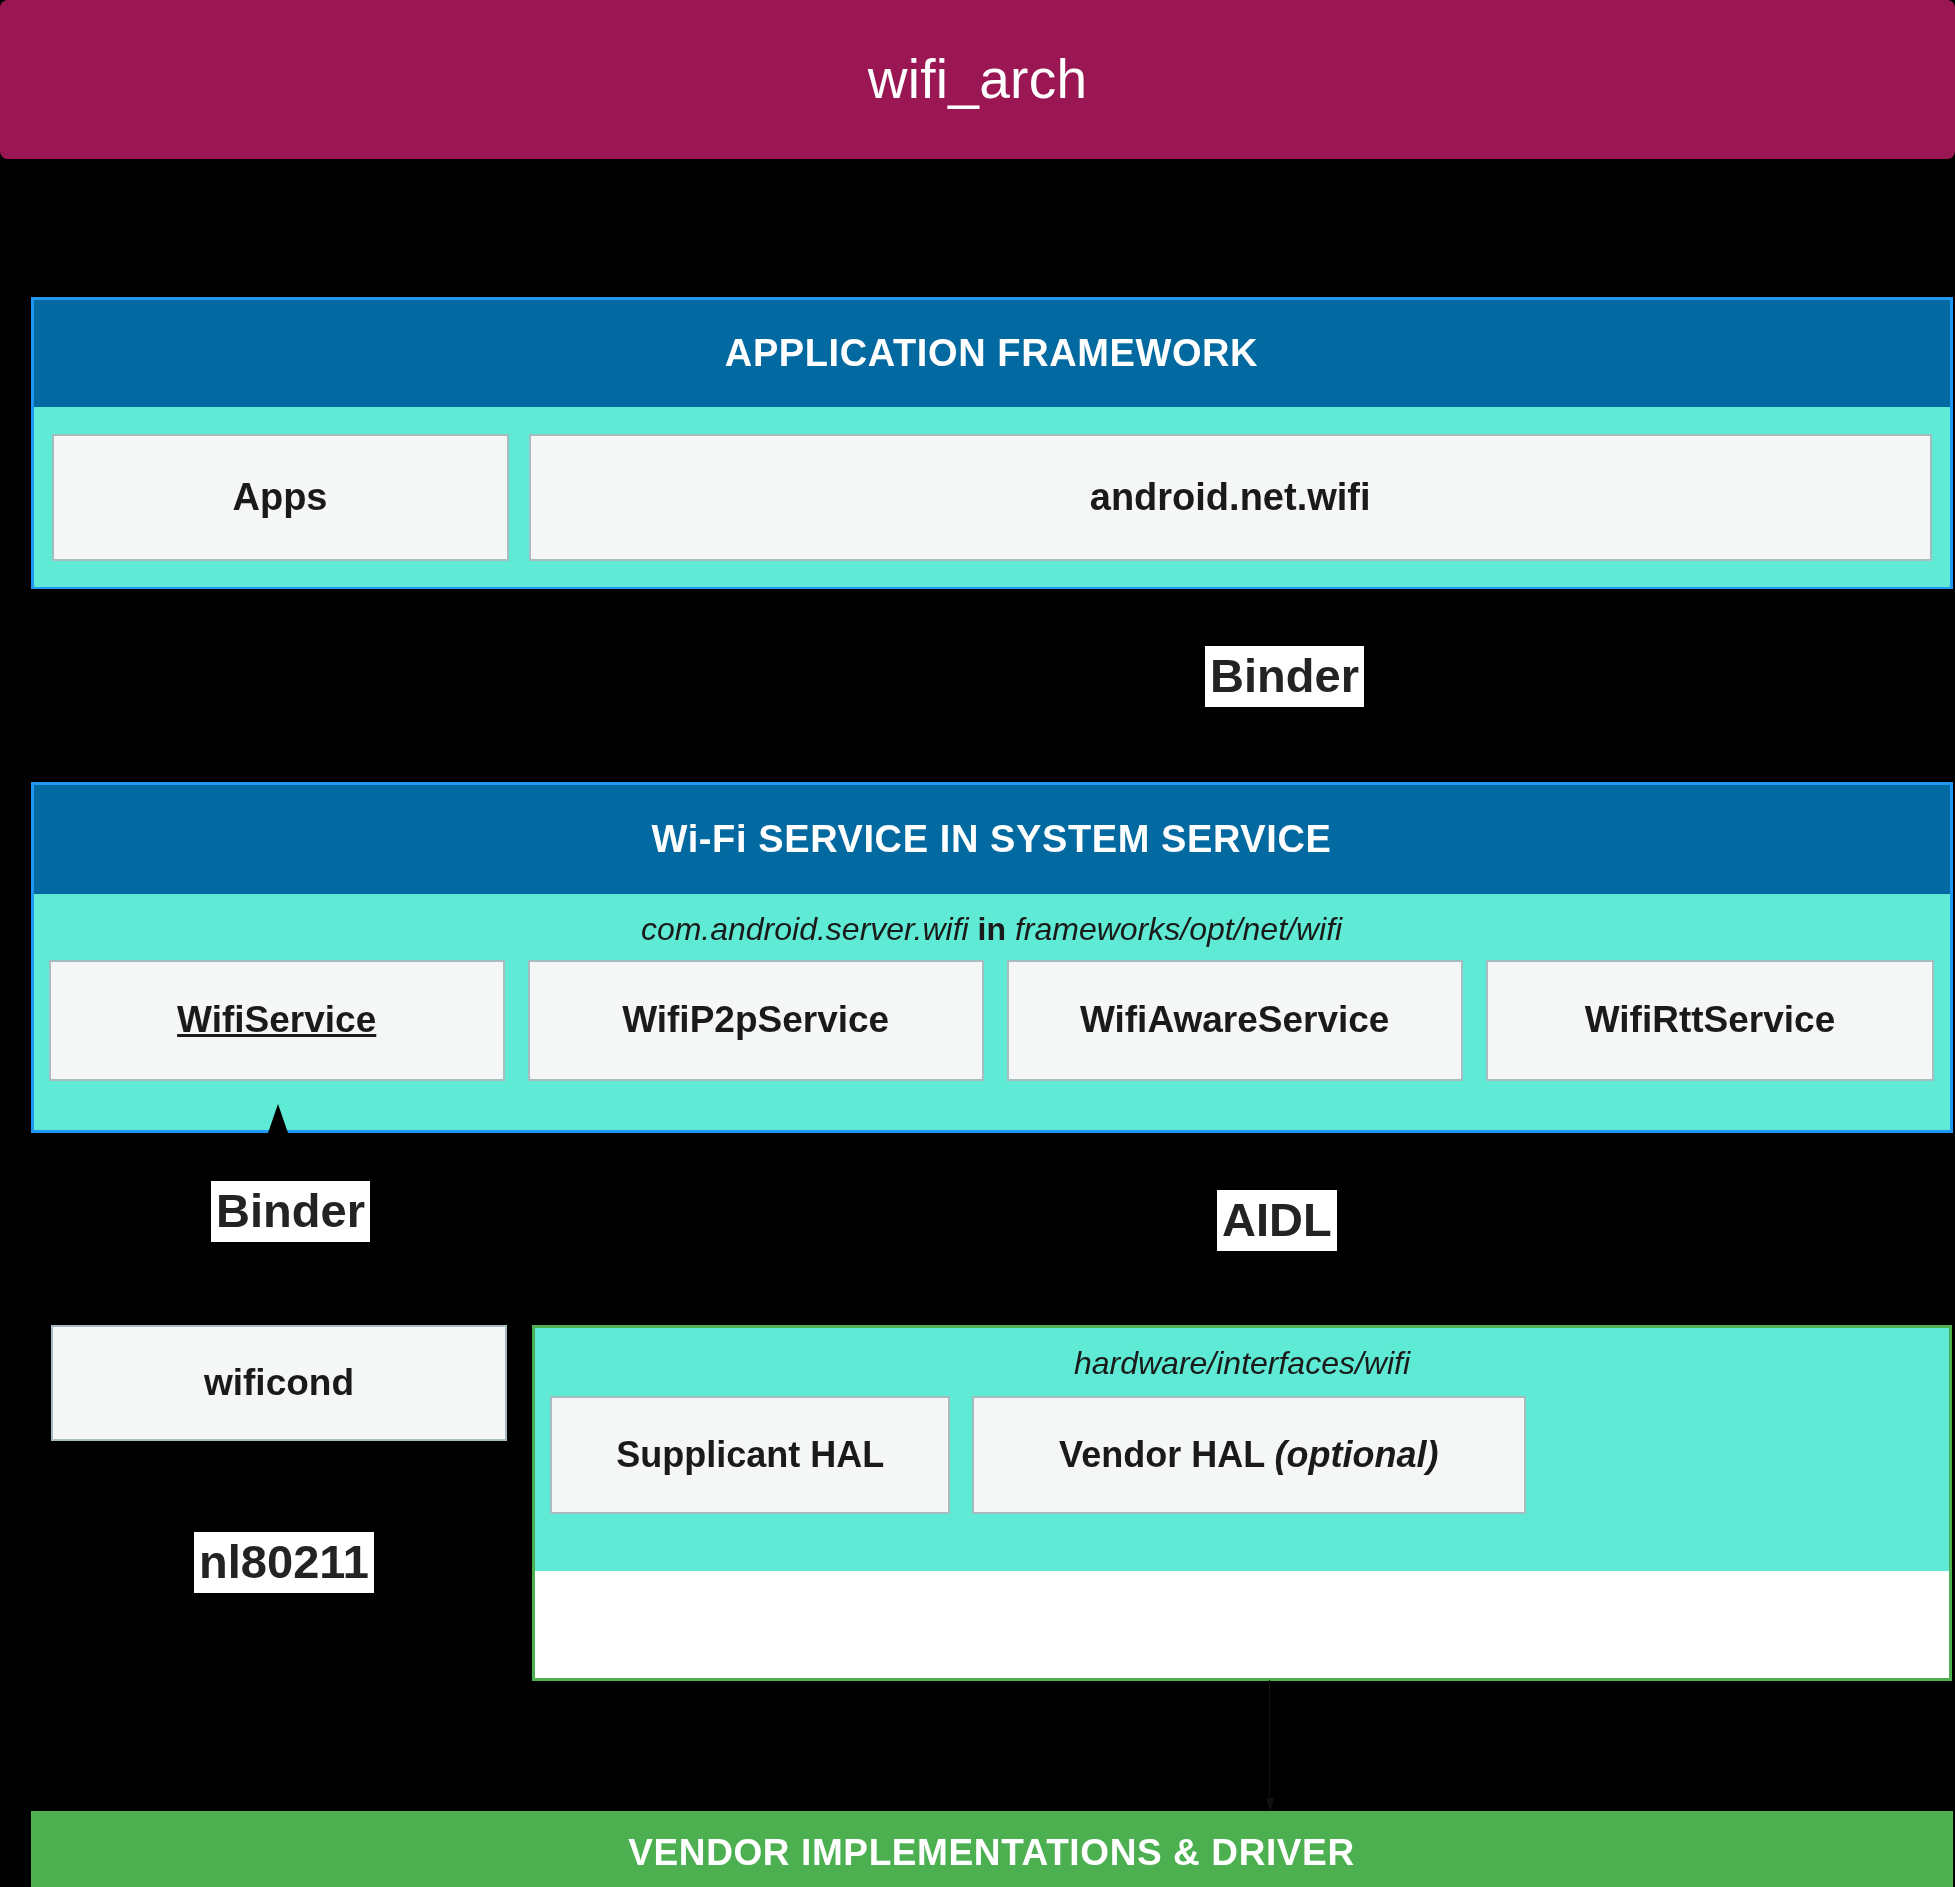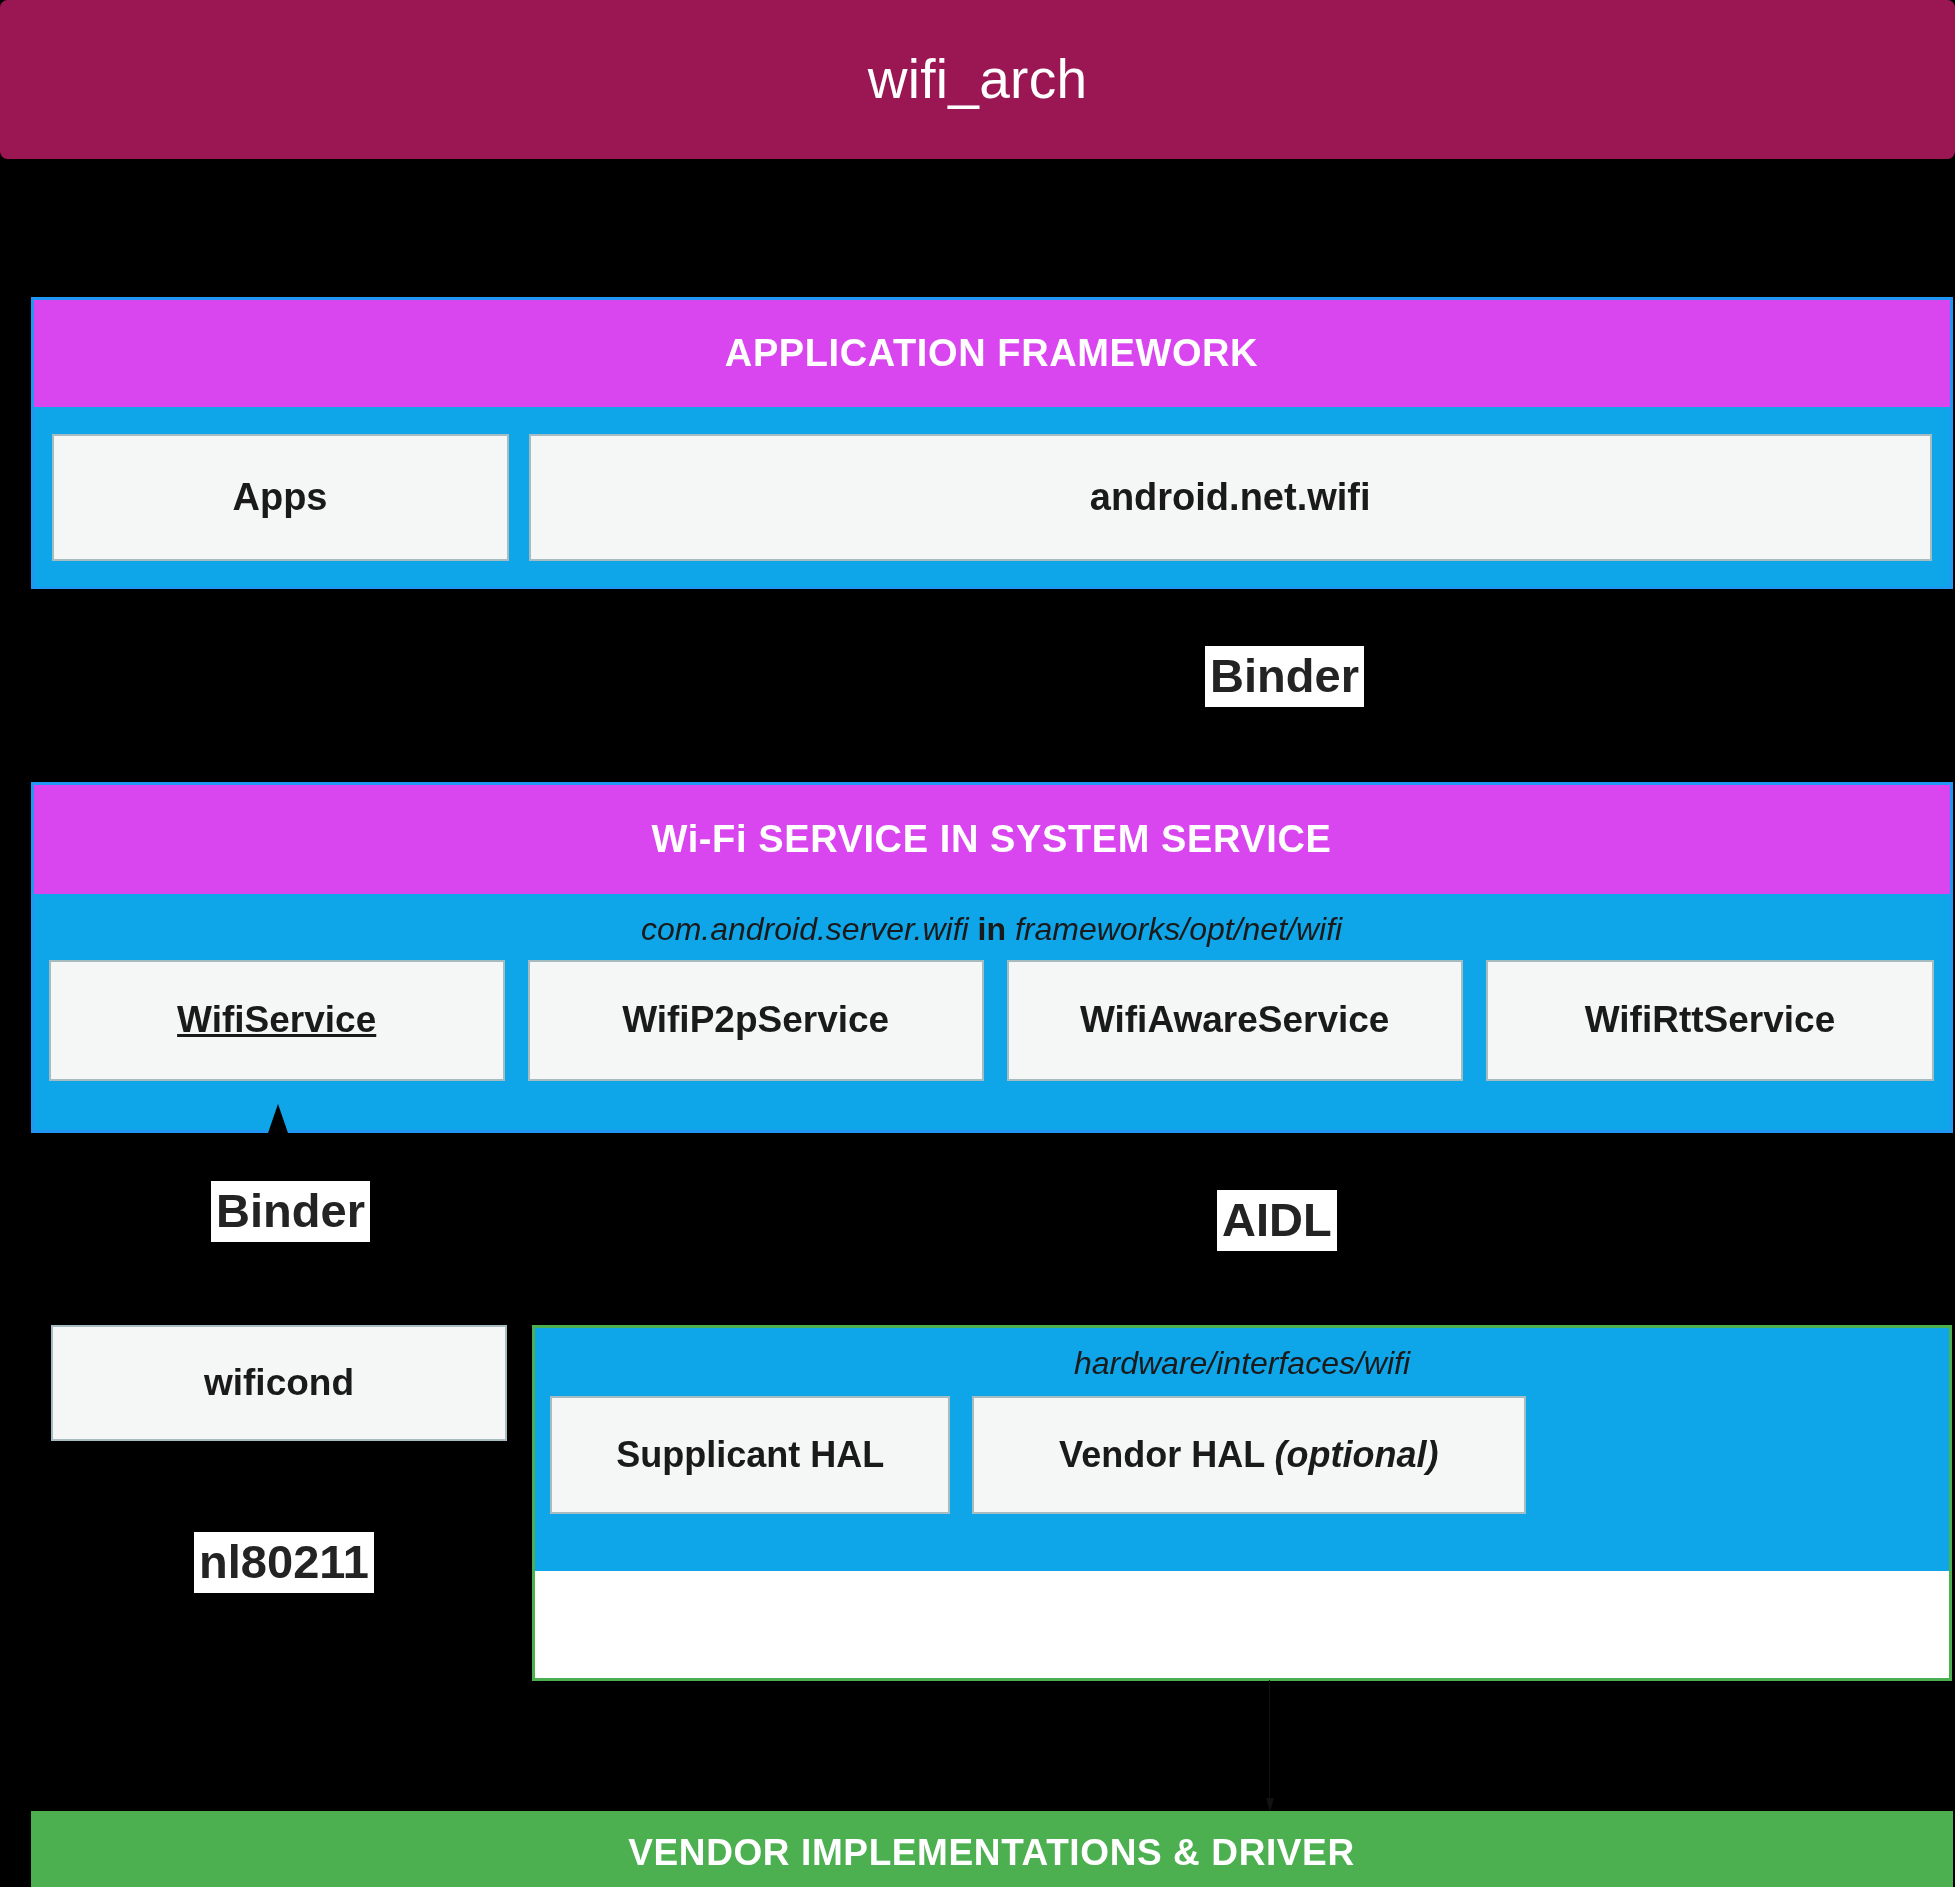--- a/index.html
+++ b/index.html
@@ -51,27 +51,27 @@
   .band-header {
     box-sizing: border-box;
     width: 100%;
     display: flex;
     align-items: center;
     justify-content: center;
     color: #ffffff;
     font-weight: bold;
     letter-spacing: 0.6px;
   }
-  .band-header.blue  { background: #d946ef; }
+  .band-header.blue  { background: #0369a1; }
   .band-header.green { background: #4CAF50; }
 
   .band-body {
     box-sizing: border-box;
     width: 100%;
-    background: #0ea5e9;
+    background: #5eead4;
     position: relative;
   }
 
   .band-sub {
     text-align: center;
     font-style: italic;
     font-size: 32px;
     color: #1a1a1a;
     line-height: 1;
   }

